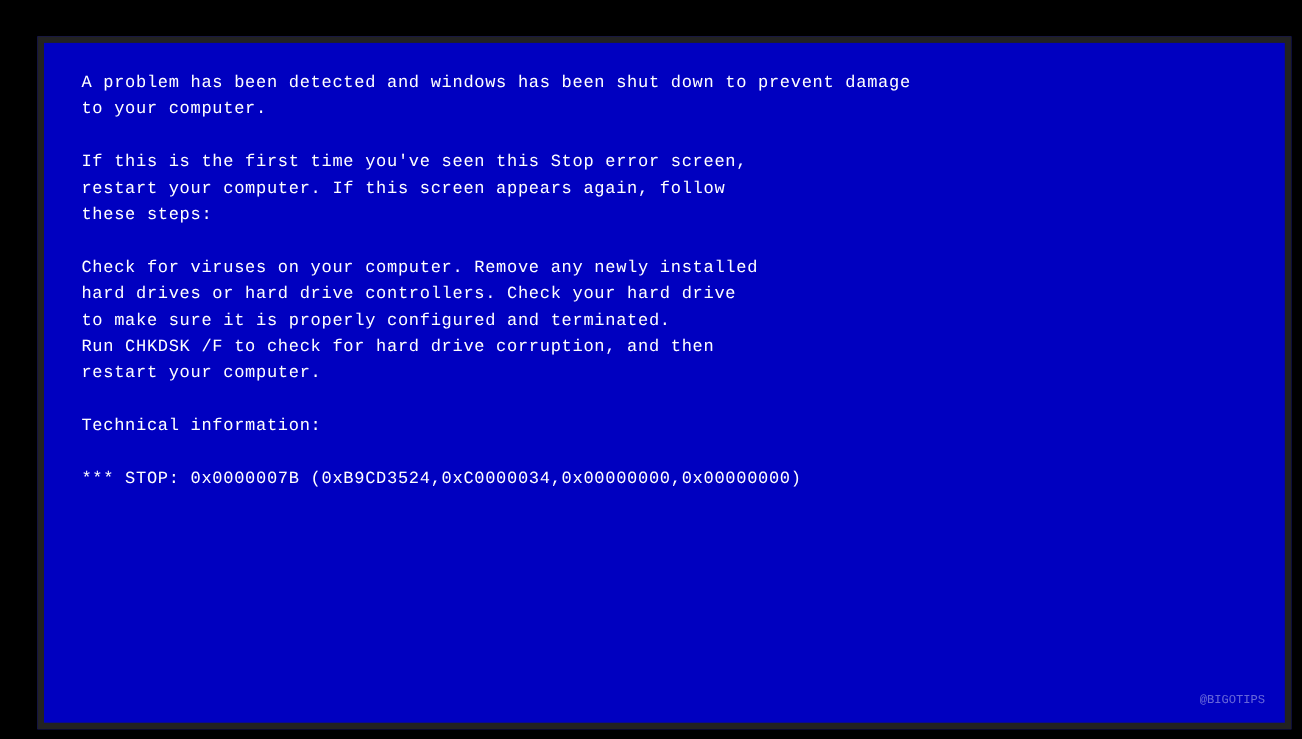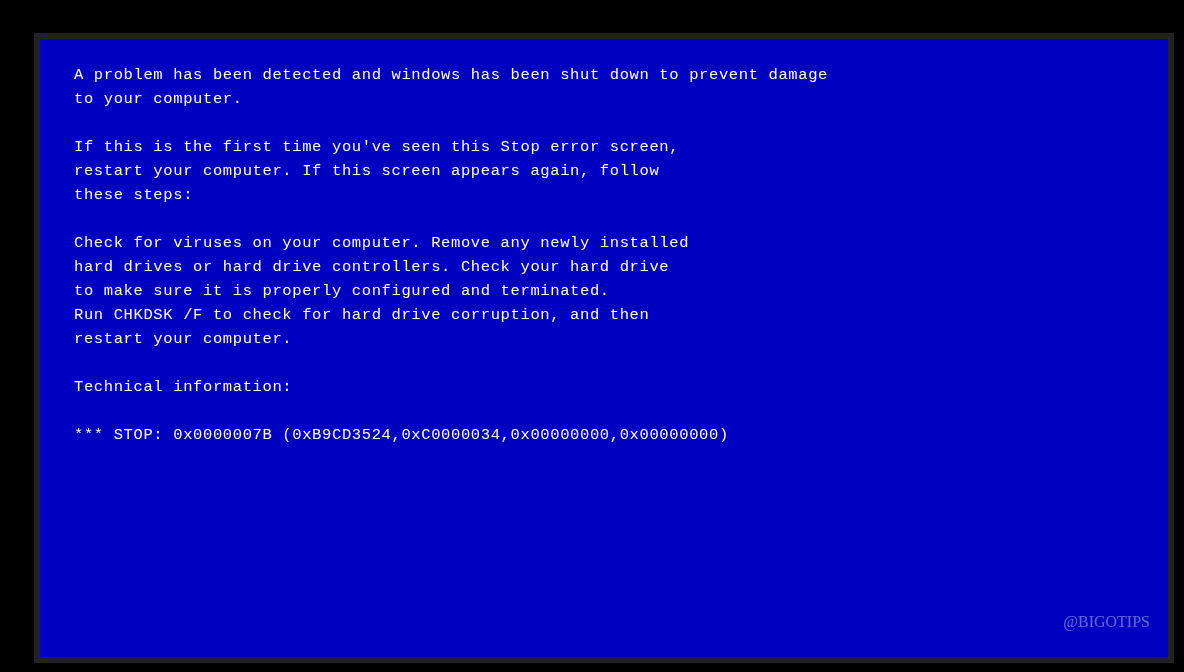--- a/index.html
+++ b/index.html
@@ -33,24 +33,24 @@
       font-family: 'Courier New', Courier, monospace;
       font-size: 15.5px;
       color: #ffffff;
       line-height: 1.55;
       white-space: pre;
       letter-spacing: 0.04em;
     }
 
     .watermark {
       position: absolute;
-      bottom: 20px;
+      bottom: 8px;
       right: 12px;
-      font-family: Liberation Serif, serif;
-      font-size: 16px;
+      font-family: Liberation Mono, monospace;
+      font-size: 11px;
       color: rgba(255,255,255,0.4);
     }
   </style>
 </head>
 <body>
 
 <div class="screen-container">
   <div class="bsod-content"><span>A problem has been detected and windows has been shut down to prevent damage</span>
 <span>to your computer.</span>
 <span></span>

